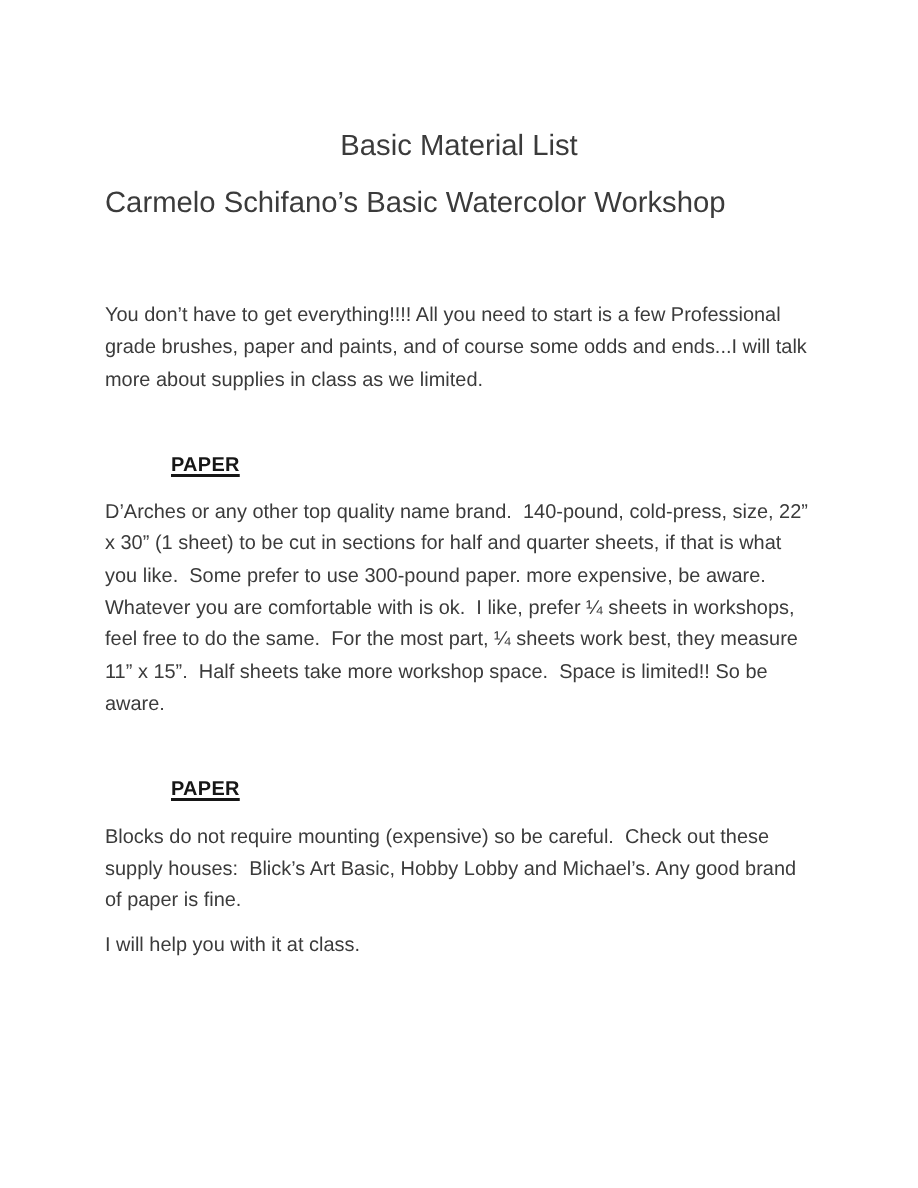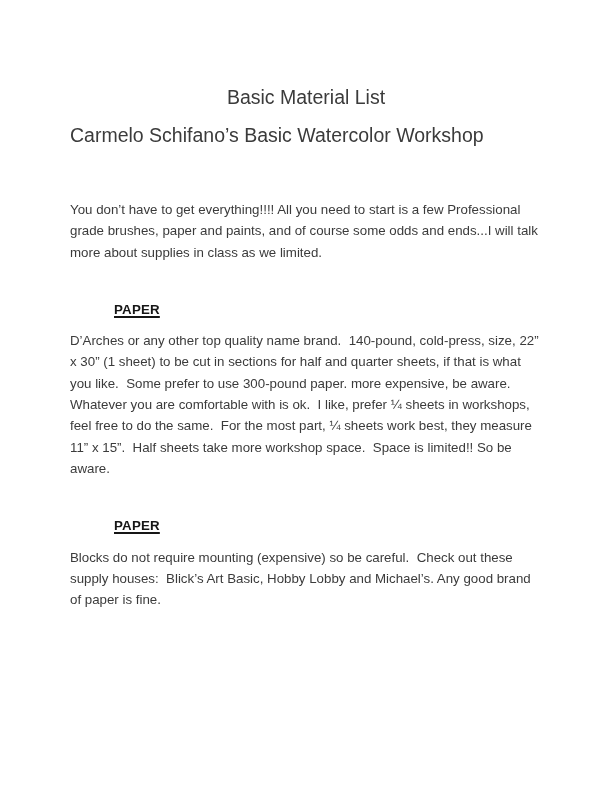--- a/index.html
+++ b/index.html
@@ -69,15 +69,16 @@
   <p class="intro">You don’t have to get everything!!!! All you need to start is a few Professional grade brushes, paper and paints, and of course some odds and ends...I will talk more about supplies in class as we limited.</p>
 
   <section>
     <h3 class="section-heading">PAPER</h3>
     <p class="body-paragraph">D’Arches or any other top quality name brand.  140-pound, cold-press, size, 22” x 30” (1 sheet) to be cut in sections for half and quarter sheets, if that is what you like.  Some prefer to use 300-pound paper. more expensive, be aware.  Whatever you are comfortable with is ok.  I like, prefer ¼ sheets in workshops, feel free to do the same.  For the most part, ¼ sheets work best, they measure 11” x 15”.  Half sheets take more workshop space.  Space is limited!! So be aware.</p>
   </section>
 
   <section>
     <h3 class="section-heading">PAPER</h3>
     <p class="body-paragraph">Blocks do not require mounting (expensive) so be careful.  Check out these supply houses:  Blick’s Art Basic, Hobby Lobby and Michael’s. Any good brand of paper is fine.</p>
+    <p class="body-paragraph">I will help you with it at class.</p>
   </section>
 
 </div>
 
 </body></html>

